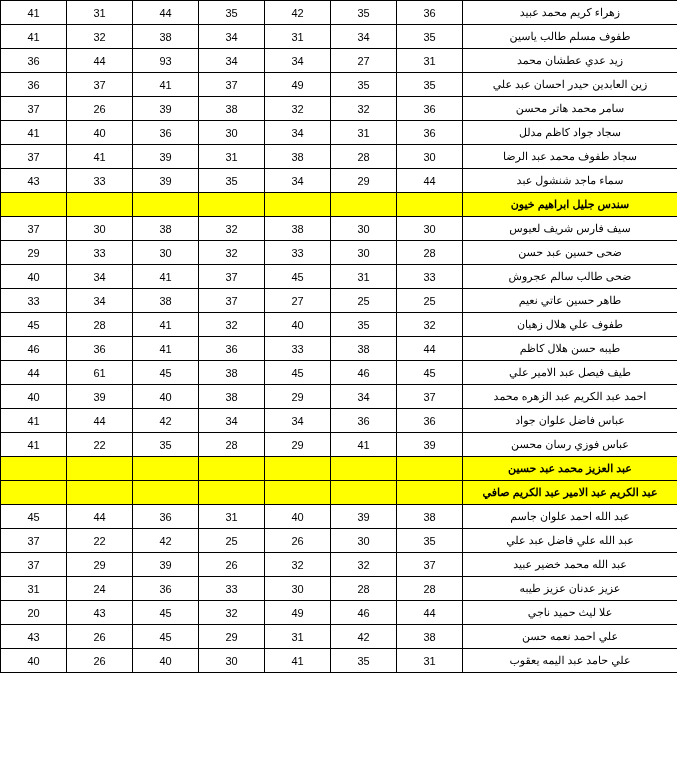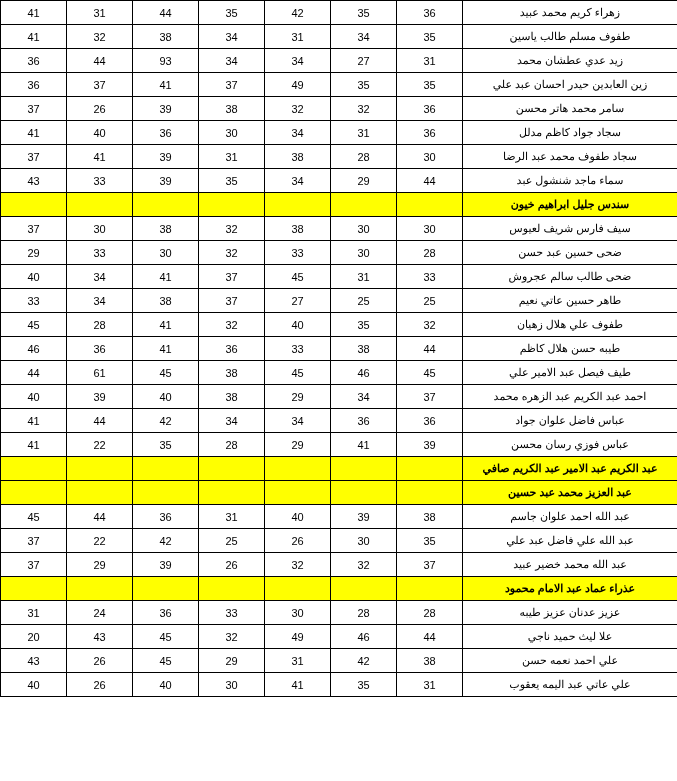--- a/index.html
+++ b/index.html
@@ -238,31 +238,31 @@
         <td class="name">عباس فوزي رسان محسن</td>
         <td class="mark">39</td>
         <td class="mark">41</td>
         <td class="mark">29</td>
         <td class="mark">28</td>
         <td class="mark">35</td>
         <td class="mark">22</td>
         <td class="mark">41</td>
       </tr>
       <tr class="highlight">
+        <td class="name">عبد العزيز محمد عبد حسين</td>
+        <td class="mark"></td>
+        <td class="mark"></td>
+        <td class="mark"></td>
+        <td class="mark"></td>
+        <td class="mark"></td>
+        <td class="mark"></td>
+        <td class="mark"></td>
+      </tr>
+      <tr class="highlight">
         <td class="name">عبد الكريم عبد الامير عبد الكريم صافي</td>
-        <td class="mark"></td>
-        <td class="mark"></td>
-        <td class="mark"></td>
-        <td class="mark"></td>
-        <td class="mark"></td>
-        <td class="mark"></td>
-        <td class="mark"></td>
-      </tr>
-      <tr class="highlight">
-        <td class="name">عبد العزيز محمد عبد حسين</td>
         <td class="mark"></td>
         <td class="mark"></td>
         <td class="mark"></td>
         <td class="mark"></td>
         <td class="mark"></td>
         <td class="mark"></td>
         <td class="mark"></td>
       </tr>
       <tr>
         <td class="name">عبد الله احمد علوان جاسم</td>
@@ -287,30 +287,20 @@
       <tr>
         <td class="name">عبد الله محمد خضير عبيد</td>
         <td class="mark">37</td>
         <td class="mark">32</td>
         <td class="mark">32</td>
         <td class="mark">26</td>
         <td class="mark">39</td>
         <td class="mark">29</td>
         <td class="mark">37</td>
       </tr>
-      <tr class="highlight">
-        <td class="name">عذراء عماد عبد الامام محمود</td>
-        <td class="mark"></td>
-        <td class="mark"></td>
-        <td class="mark"></td>
-        <td class="mark"></td>
-        <td class="mark"></td>
-        <td class="mark"></td>
-        <td class="mark"></td>
-      </tr>
       <tr>
         <td class="name">عزيز عدنان عزيز طيبه</td>
         <td class="mark">28</td>
         <td class="mark">28</td>
         <td class="mark">30</td>
         <td class="mark">33</td>
         <td class="mark">36</td>
         <td class="mark">24</td>
         <td class="mark">31</td>
       </tr>
@@ -328,21 +318,21 @@
         <td class="name">علي احمد نعمه حسن</td>
         <td class="mark">38</td>
         <td class="mark">42</td>
         <td class="mark">31</td>
         <td class="mark">29</td>
         <td class="mark">45</td>
         <td class="mark">26</td>
         <td class="mark">43</td>
       </tr>
       <tr>
-        <td class="name">علي عاتي عبد اليمه يعقوب</td>
+        <td class="name">علي حامد عبد اليمه يعقوب</td>
         <td class="mark">31</td>
         <td class="mark">35</td>
         <td class="mark">41</td>
         <td class="mark">30</td>
         <td class="mark">40</td>
         <td class="mark">26</td>
         <td class="mark">40</td>
       </tr>
     </tbody>
 </table>

